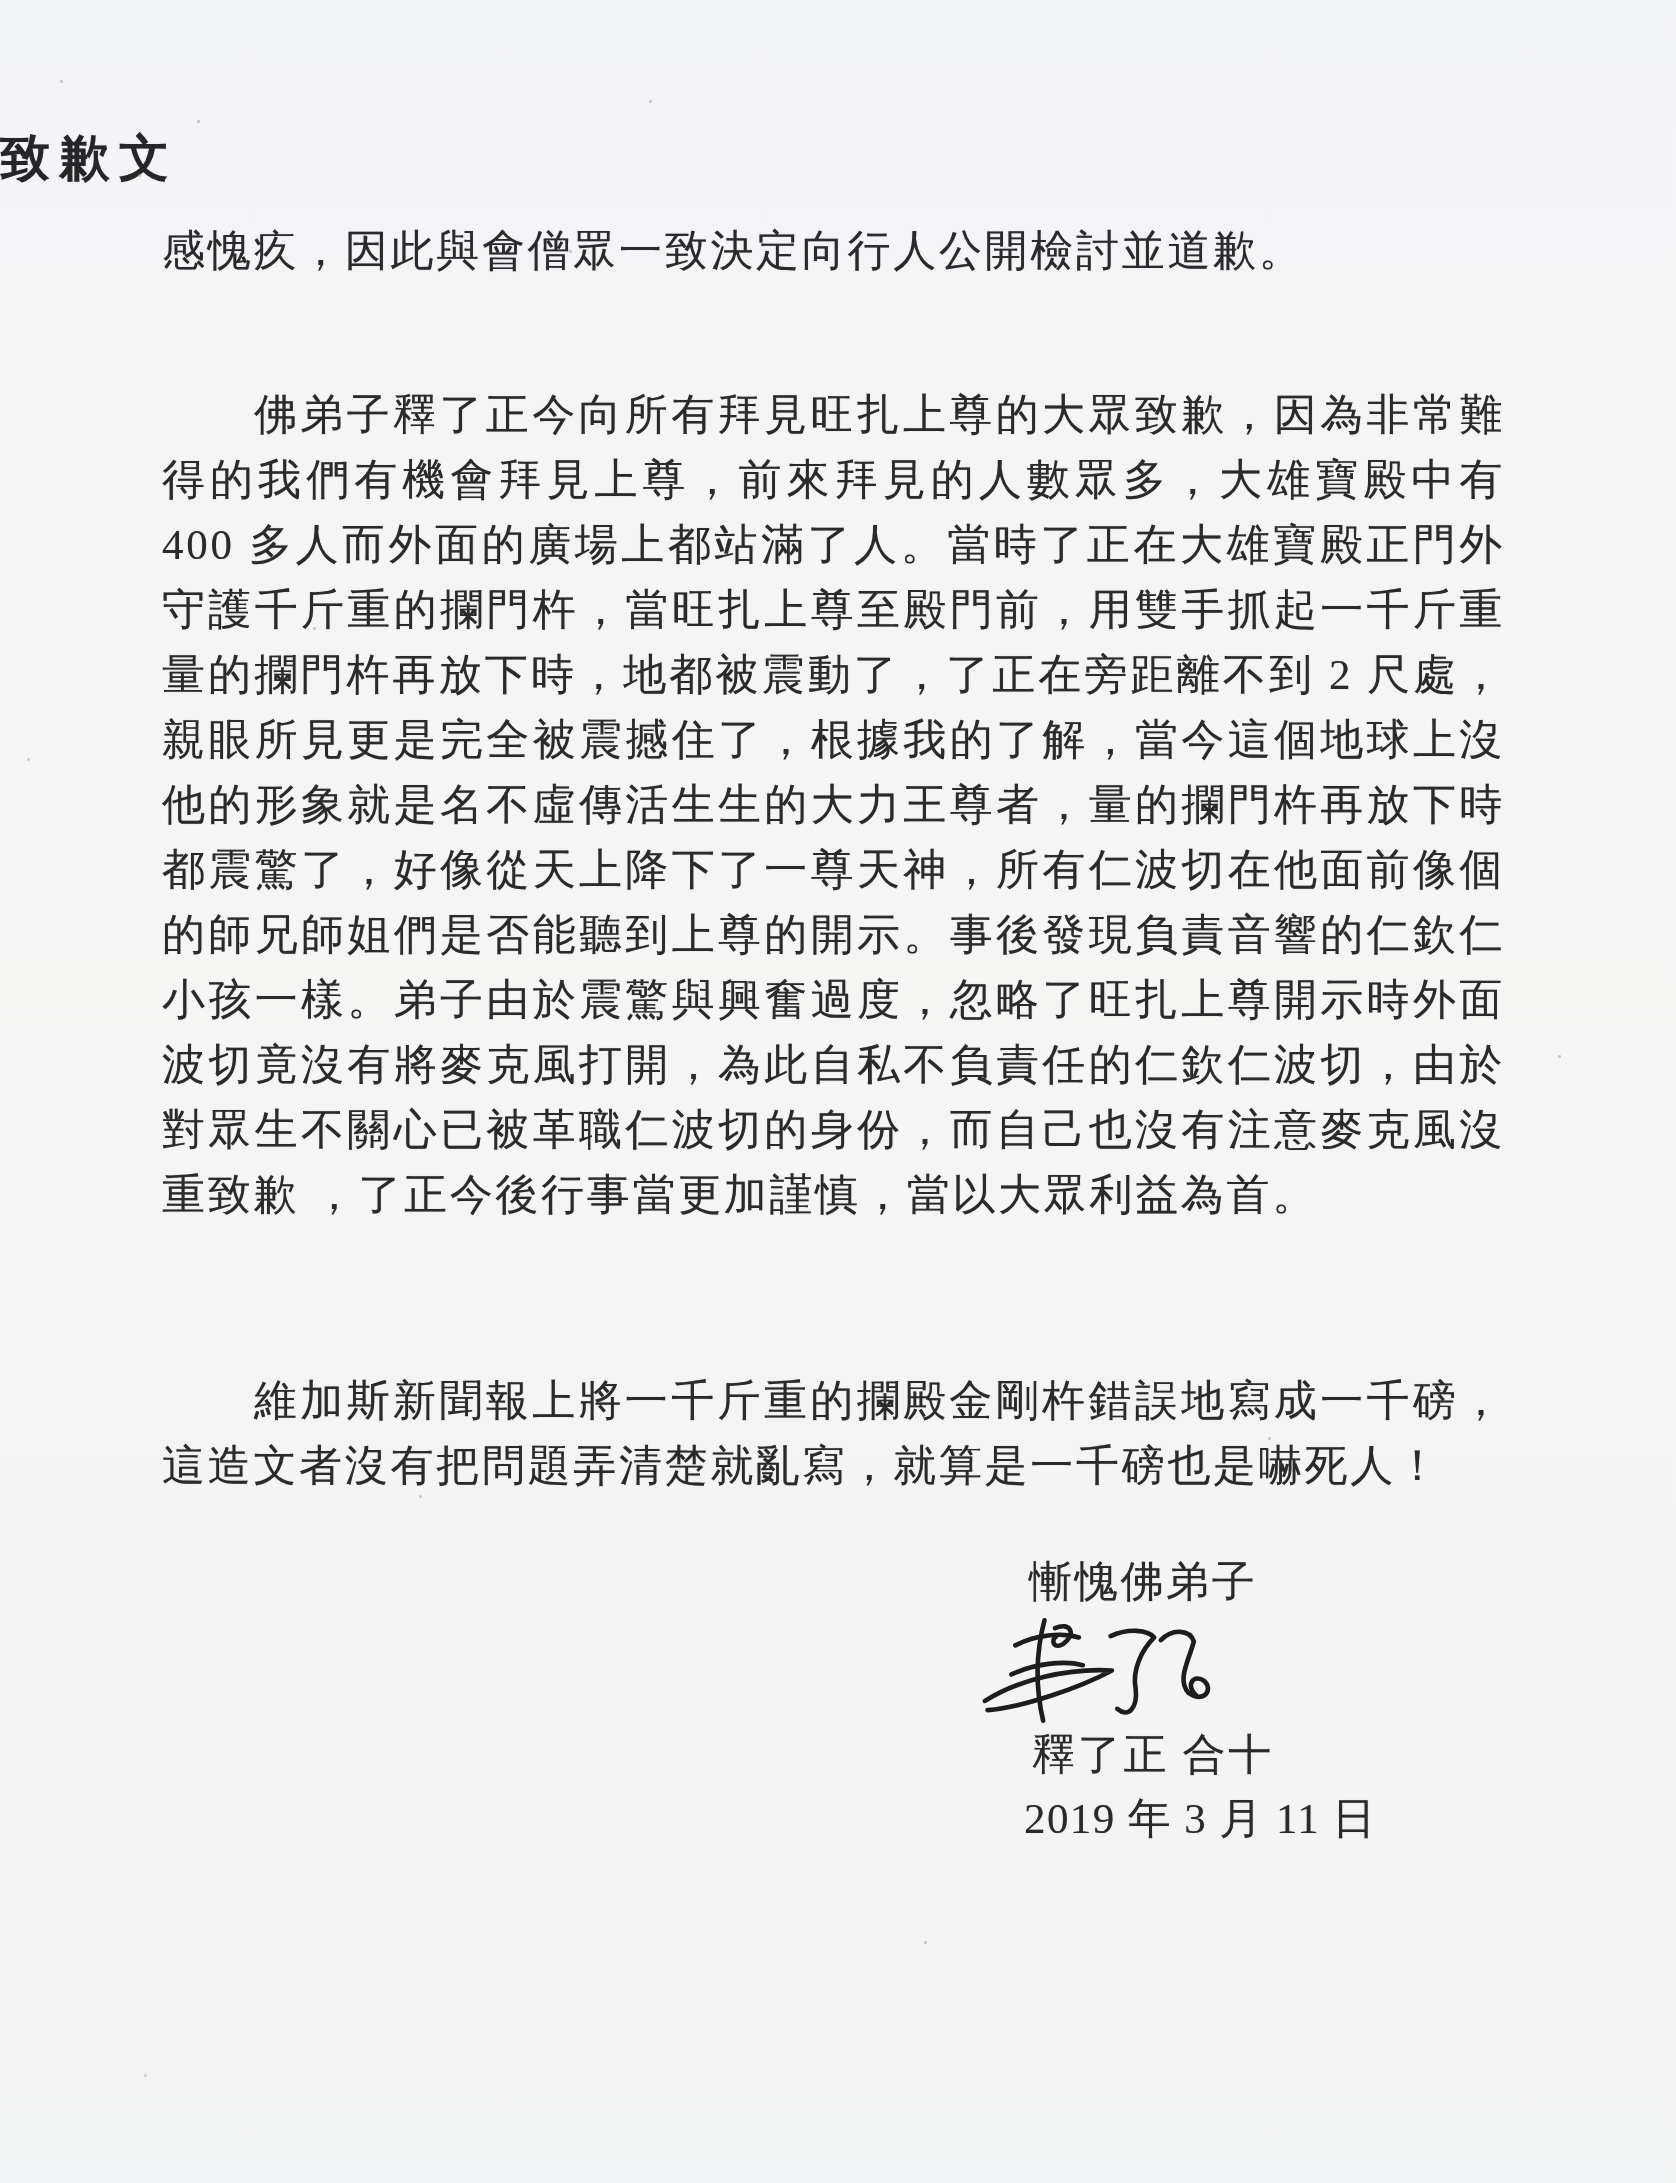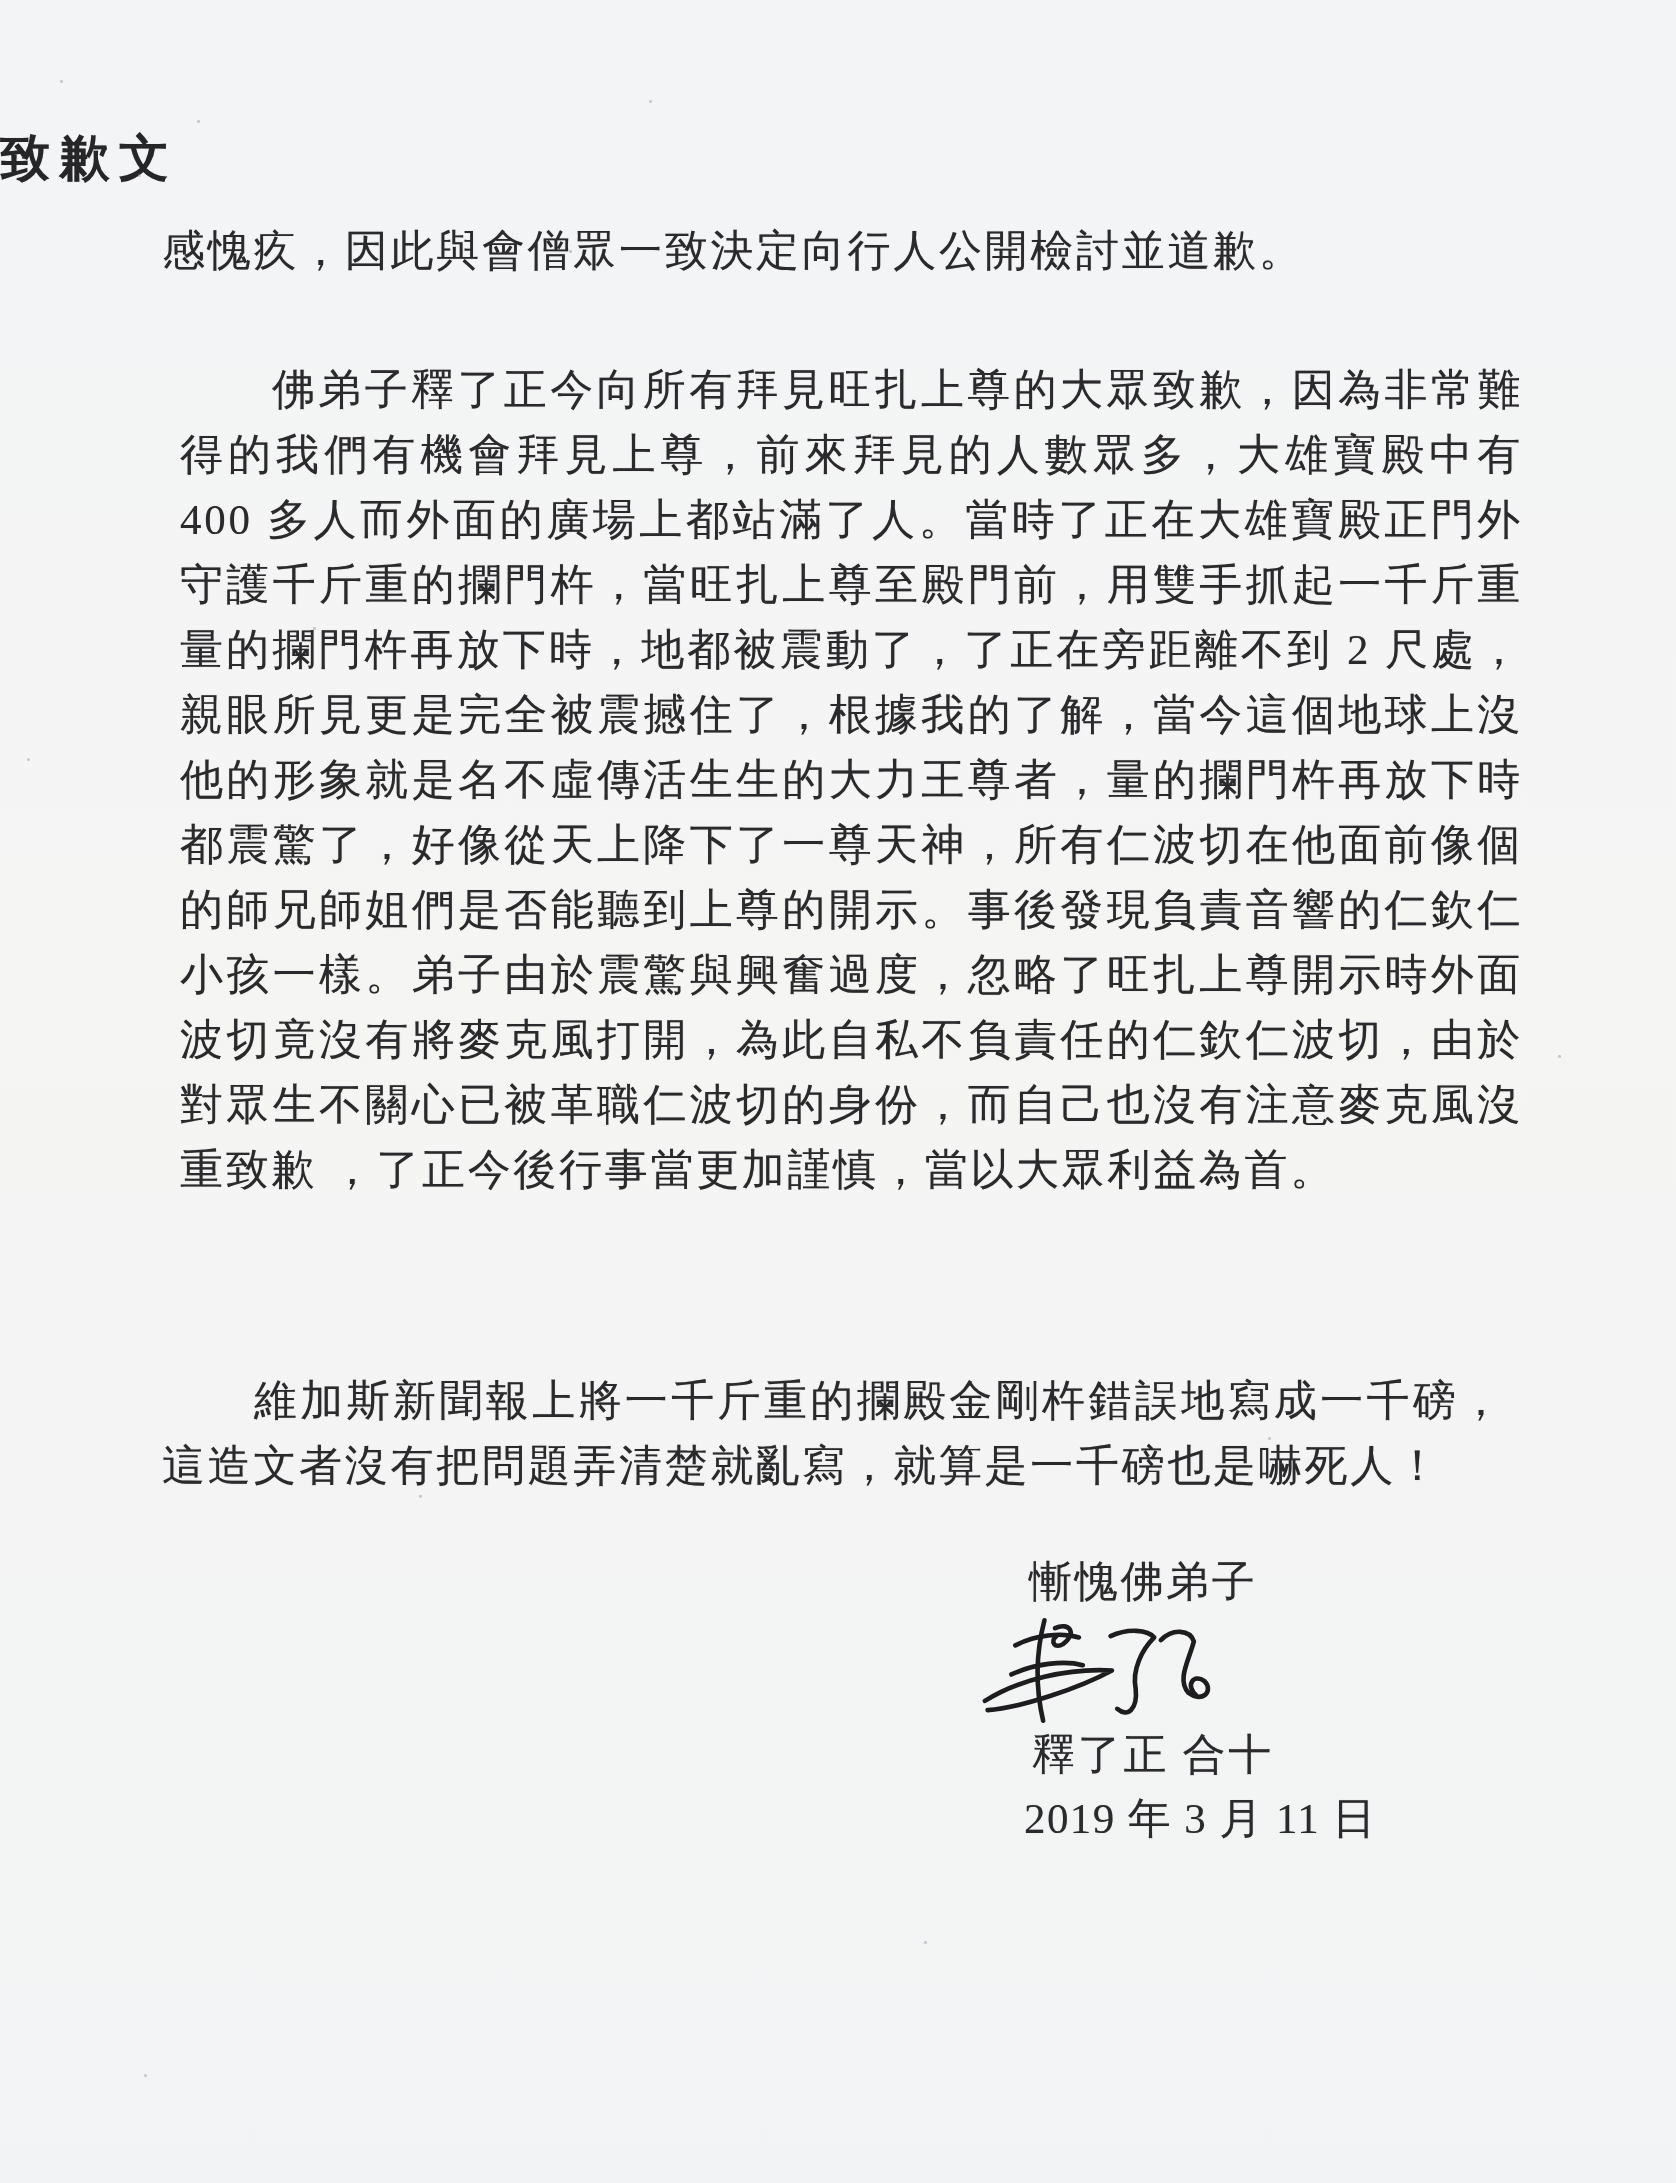--- a/index.html
+++ b/index.html
@@ -23,21 +23,21 @@
     font-weight: 700;
     letter-spacing: 9.5px;
     color: #262628;
   }
   .para {
     position: absolute;
     left: 162px;
     width: 1343px;
   }
   .p1 { top: 218px; }
-  .p2 { top: 357px; margin-left: 18px; }
+  .p2 { top: 382px; }
   .p3 { top: 1368px; }
   .line {
     font-size: 43px;
     line-height: 65px;
     height: 65px;
     letter-spacing: 2.7px;
     text-align: justify;
     text-align-last: justify;
     text-justify: inter-character;
     white-space: normal;

